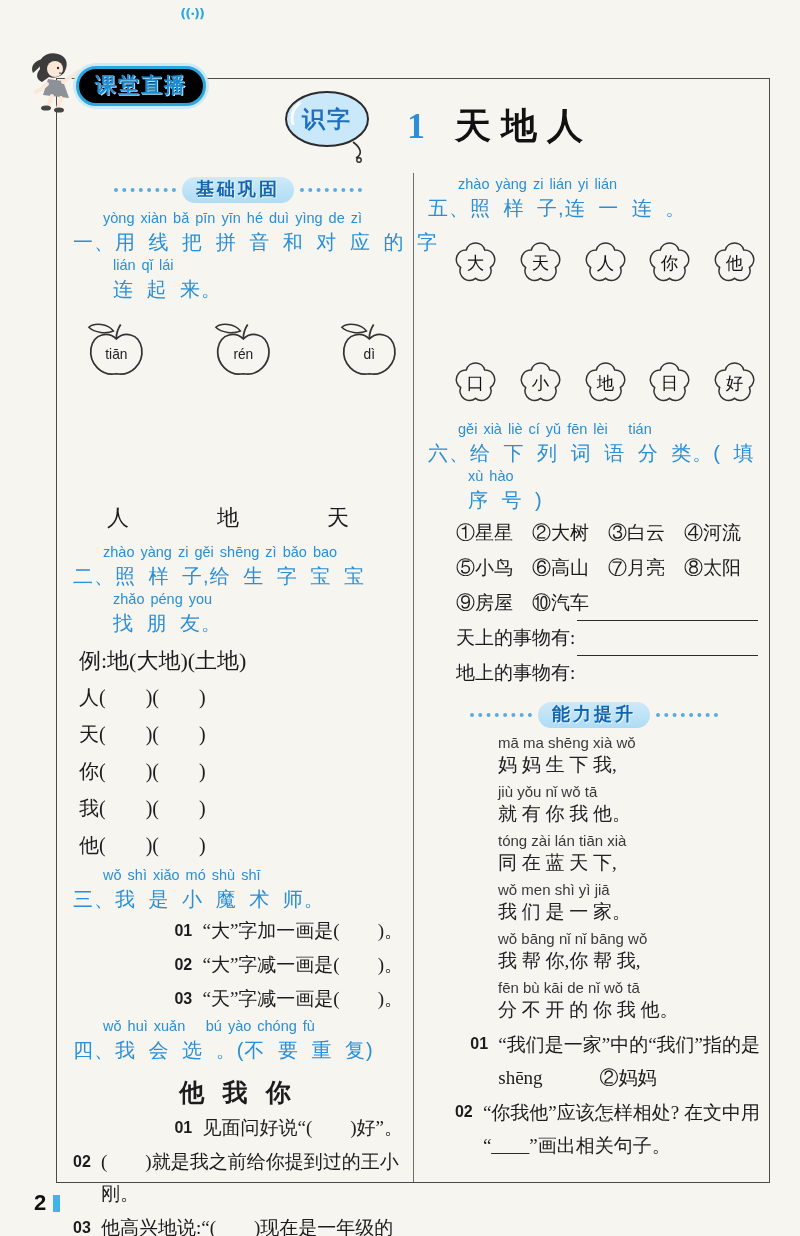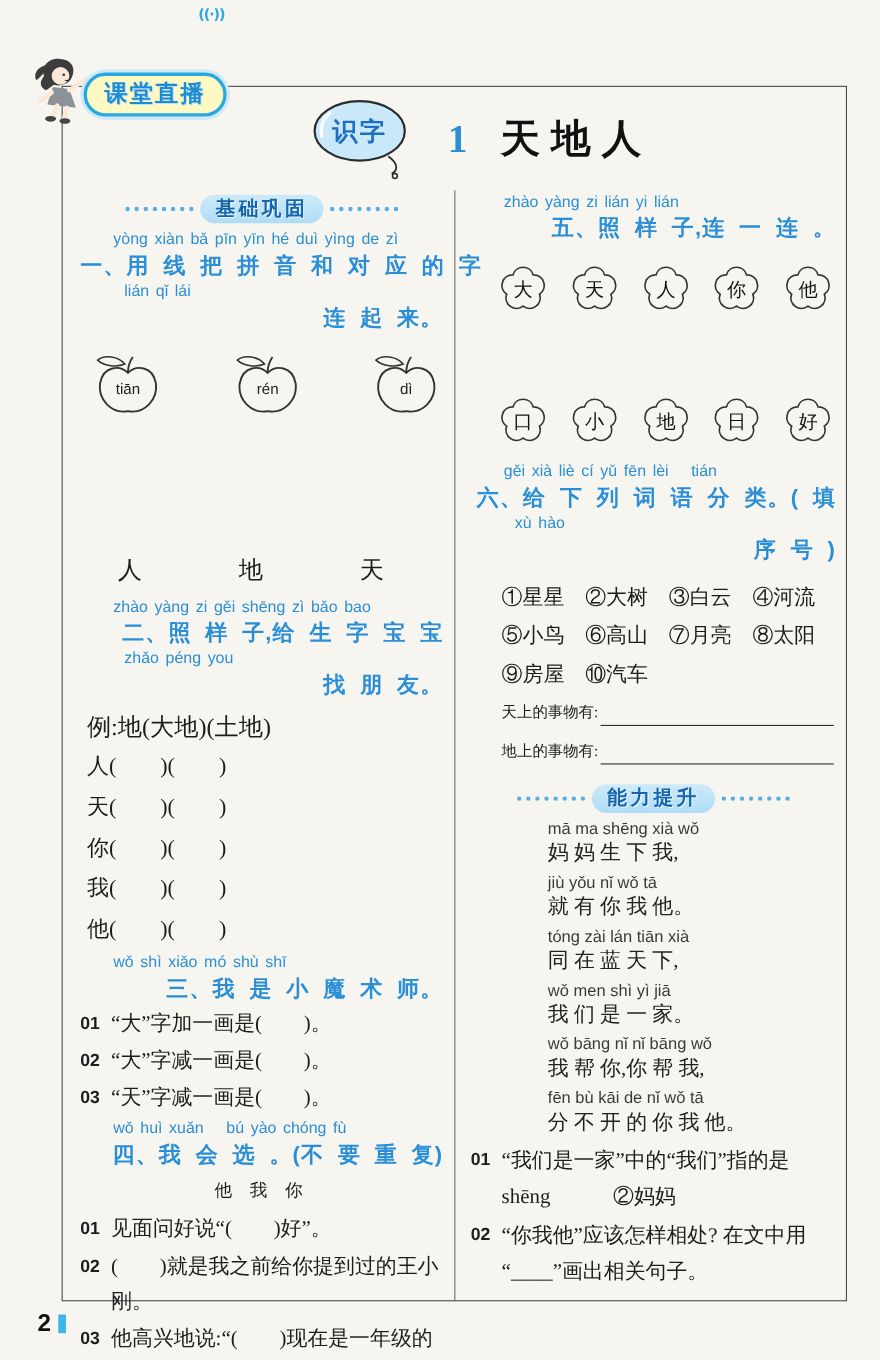--- a/index.html
+++ b/index.html
@@ -9,21 +9,21 @@
     background:#f7f5f0;
     font-family:"Liberation Serif","DejaVu Serif",serif;
     color:#1c1c1c;
     overflow:hidden;
   }
 
   
   .logo { position:absolute; left:28px; top:22px; display:flex; align-items:flex-end; z-index:5; }
   .brand-wrap { position:relative; margin-left:-10px; margin-bottom:8px; }
   .brand-pill {
-    background:#fef9c3; border:3px solid #29a8e0; border-radius:20px;
+    background:#000000; border:3px solid #29a8e0; border-radius:20px;
     box-shadow:0 0 0 3px #cfe9f8;
     padding:2px 16px 4px;
     font-family:"Liberation Sans","DejaVu Sans",sans-serif;
     font-weight:bold; font-size:21px; color:#1b8cd4; letter-spacing:2px;
     text-shadow:1px 1px 0 #bfe2f6;
     margin-top:44px;
   }
   .wifi {
     position:absolute; top:-16px; right:2px;
     font-family:"DejaVu Sans",sans-serif; font-weight:bold;
@@ -61,53 +61,53 @@
 
   
   .pinyin {
     font-family:"Liberation Sans","DejaVu Sans",sans-serif;
     color:#2a8fd6; font-size:14.5px; line-height:19px; padding-left:30px;
     word-spacing:2px; white-space:nowrap;
   }
   .pinyin.ind2 { padding-left:40px; }
   .ex-line {
     font-family:"Liberation Sans","DejaVu Sans",sans-serif;
-    color:#2a8fd6; font-weight:bold; font-size:20px; line-height:28px;
-    letter-spacing:1px; word-spacing:6px; white-space:nowrap;text-align:right;
+    color:#2a8fd6; font-weight:normal; font-size:20px; line-height:28px;
+    letter-spacing:1px; word-spacing:6px; white-space:nowrap;
   }
   .ex-line.ind2 { padding-left:40px; }
   .ex-head { margin-top:2px; }
-  .item { display:flex; align-items:flex-start; margin-top:2px; }
+  .item { display:flex; align-items:flex-start; margin-top:2px;justify-content:flex-end; }
   .item-num {
     font-family:"Liberation Sans","DejaVu Sans",sans-serif;
     font-weight:bold; font-size:16px; line-height:32px; width:28px; flex:none;
   }
   .item-text { font-size:19px; line-height:32px; }
 
   
   .apple-row { display:flex; gap:60px; padding-left:10px; margin-top:12px; }
   .apple-row svg { display:block; }
   .answer-row { display:flex; gap:40px; padding-left:10px; margin-top:114px; }
   .answer-row span { width:70px; text-align:center; font-size:22px; }
 
   
   .example-line { font-size:22px; line-height:36px; padding-left:6px; margin-top:6px; }
   .pair-row { font-size:20px; line-height:37px; padding-left:6px; }
 
   
-  .options-line { text-align:center; font-weight:normal; font-size:16px; line-height:34px; letter-spacing:6px; margin-top:2px; }
+  .options-line { text-align:center; font-weight:bold; font-size:25px; line-height:34px; letter-spacing:6px; margin-top:12px; }
 
   
   .flower-row { display:flex; gap:16px; padding-left:24px; }
   .flower-row.first { margin-top:12px; }
   .flower-row.second { margin-top:68px; }
 
   
-  .words-line { font-size:19px; line-height:35px; padding-left:28px; margin-top:12px; width:320px; }
-  .blank-row { display:flex; align-items:flex-end; padding-left:28px; font-size:14px; line-height:35px; }
+  .words-line { font-size:19px; line-height:35px; padding-left:28px; margin-top:1px; width:320px; }
+  .blank-row { display:flex; align-items:flex-start; padding-left:28px; font-size:19px; line-height:35px; }
   .uline { flex:1; border-bottom:1.5px solid #2c2c2c; margin:0 2px 6px 2px; height:1px; }
 
   
   .poem { padding-left:70px; margin-top:4px; }
   .couplet { margin-bottom:5px; }
   .couplet .py {
     font-family:"Liberation Sans","DejaVu Sans",sans-serif;
     color:#3a3a3a; font-size:15px; line-height:18px; white-space:nowrap;
   }
   .couplet .zh { font-size:19px; line-height:26px; color:#222; white-space:nowrap; }

